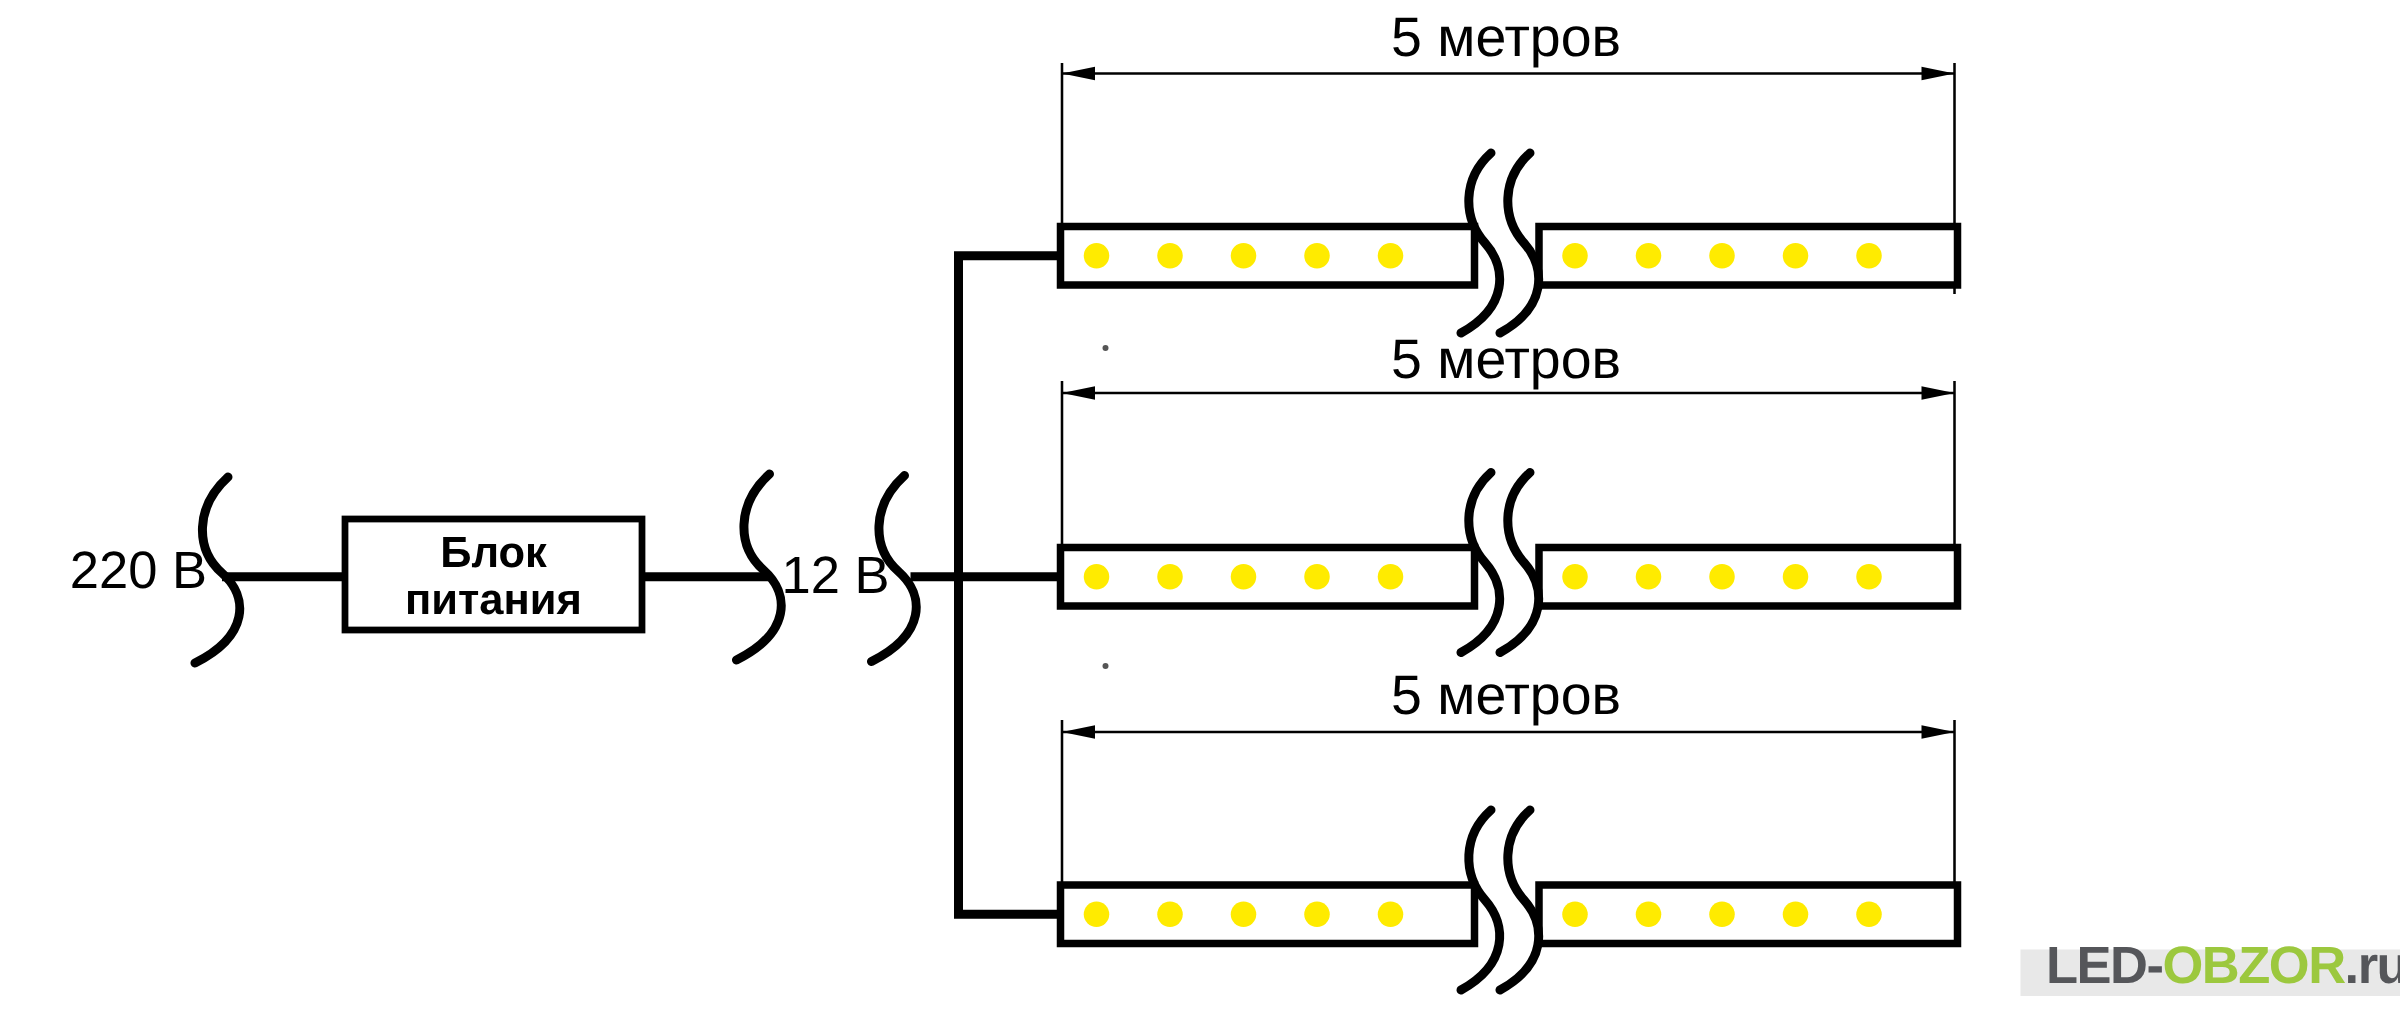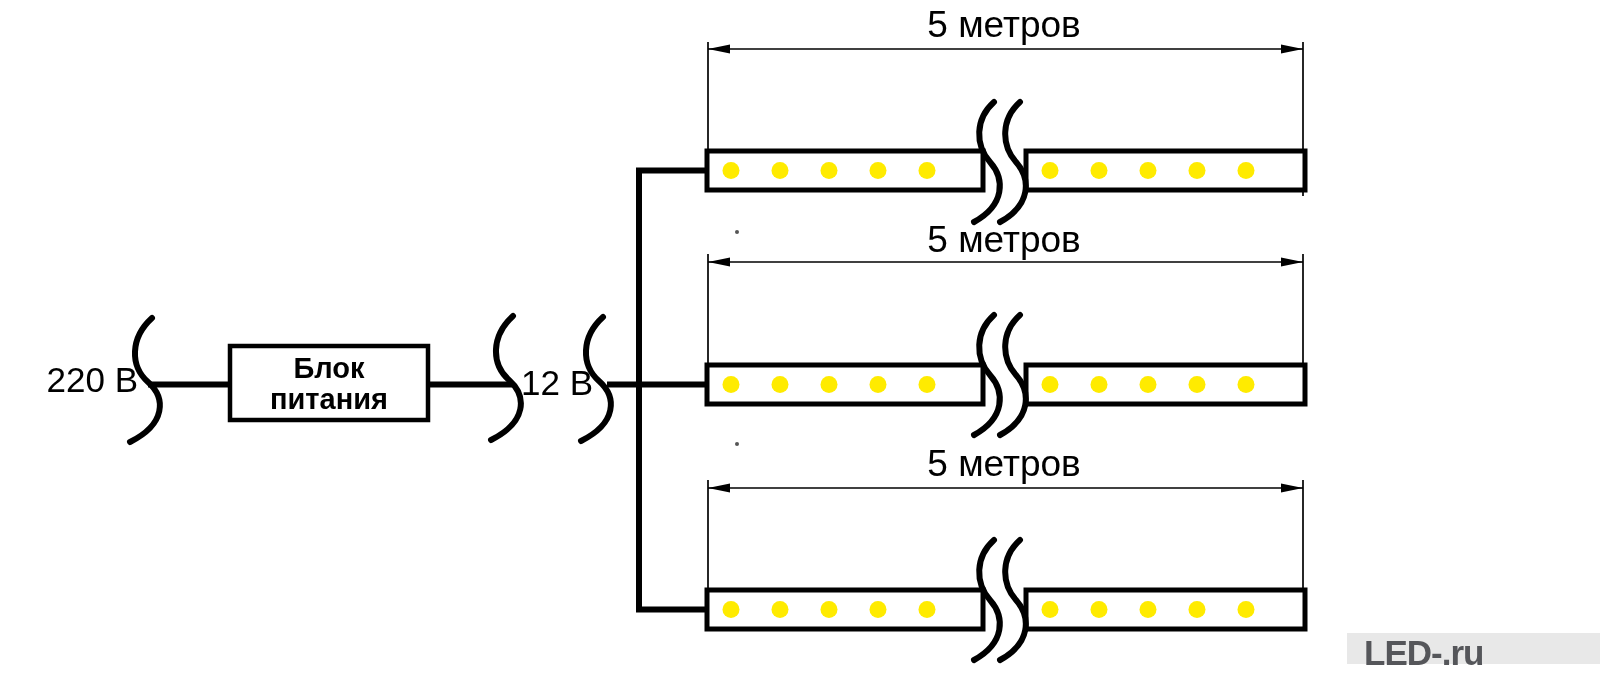--- a/index.html
+++ b/index.html
@@ -16,21 +16,21 @@
   .psu-label{font-size:29px;font-weight:bold;}
   .thin{stroke:var(--line,#000);stroke-width:1.7;fill:none;}
   .wire{stroke:var(--line,#000);stroke-width:6;fill:none;}
   .squiggle{stroke:var(--line,#000);stroke-width:6;fill:none;stroke-linecap:round;}
   .striprect{stroke:var(--line,#000);stroke-width:5;fill:var(--strip_fill,#fff);}
   .psurect{stroke:var(--line,#000);stroke-width:4.5;fill:var(--strip_fill,#fff);}
   .arrowhead{fill:var(--line,#000);stroke:none;}
   .logo{
     position:absolute;left:1347px;top:633px;width:253px;height:31px;
     background:var(--logo_bg,#e8e8e8);
-    display:flex;align-items:flex-start;box-sizing:border-box;padding-left:17px;
+    display:flex;align-items:flex-end;box-sizing:border-box;padding-left:17px;
     font-size:35px;font-weight:bold;letter-spacing:-1px;white-space:nowrap;
   }
   .logo .part-gray{color:var(--logo_gray,#55565a);}
   .logo .part-green{color:var(--logo_green,#9cc83e);}
 </style>
 </head>
 <body>
 
 <div class="stage">
 <svg width="1600" height="676" viewBox="0 0 1600 676">
@@ -142,15 +142,16 @@
     <path class="squiggle" transform="translate(984,540)" d="M 10,0 C -9,17 -9,43 6,60 C 21,77 21,103 -10,120"></path>
     <path class="squiggle" transform="translate(1010,540)" d="M 10,0 C -9,17 -9,43 6,60 C 21,77 21,103 -10,120"></path>
   </g>
 
   <circle cx="737" cy="232" r="2" fill="#555"></circle>
   <circle cx="737" cy="444" r="2" fill="#555"></circle>
 </svg>
 
   <div class="logo">
     <span class="part-gray">LED-</span>
+      <span class="part-green">OBZOR</span>
       <span class="part-gray">.ru</span>
   </div>
 </div>
 
 </body></html>

